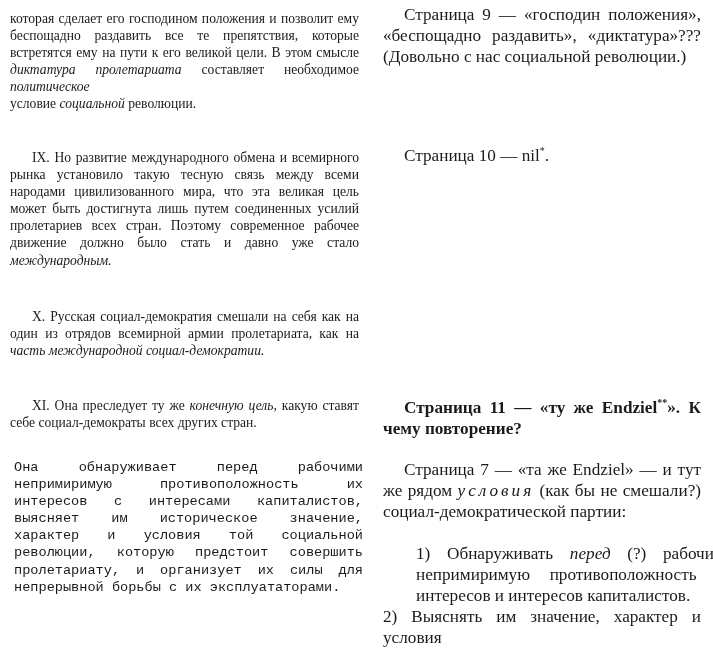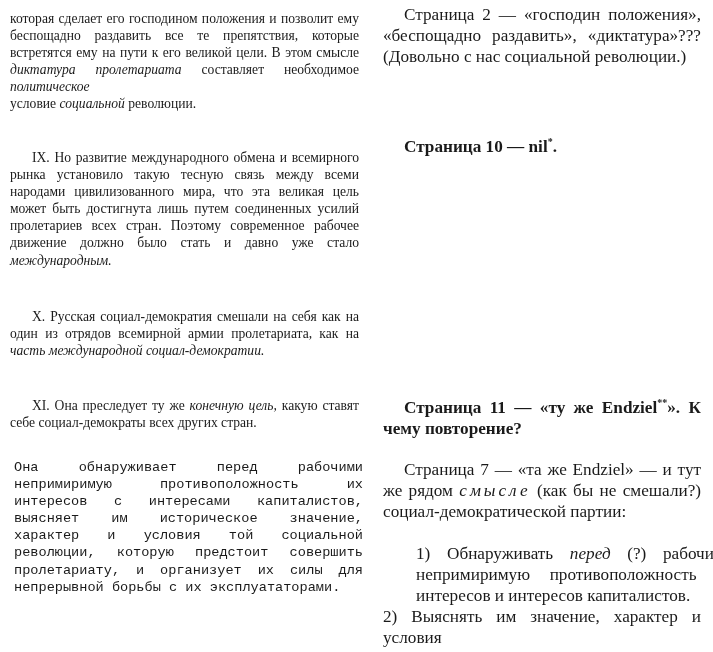--- a/index.html
+++ b/index.html
@@ -22,24 +22,24 @@
   <p class="para indent" style="position:absolute;top:143px;left:0;width:349px;"><span>IX. Но развитие международного обмена и всемирного рынка установило такую тесную связь между всеми народами цивилизованного мира, что эта великая цель может быть достигнута лишь путем соединенных усилий пролетариев всех стран. Поэтому современное рабочее движение должно было стать и давно уже стало </span><i>международным.</i></p>
 
   <p class="para indent" style="position:absolute;top:302px;left:0;width:349px;"><span>X. Русская социал-демократия смешали на себя как на один из отрядов всемирной армии пролетариата, как на </span><i>часть международной социал-демократии.</i></p>
 
   <p class="para indent" style="position:absolute;top:391px;left:0;width:349px;"><span>XI. Она преследует ту же </span><i>конечную цель,</i><span> какую ставят себе социал-демократы всех других стран.</span></p>
 
   <p class="para" style="position:absolute;top:453px;left:4px;width:349px;font-family:Liberation Mono, monospace;"><span>Она обнаруживает перед рабочими непримиримую противоположность их интересов с интересами капиталистов, выясняет им историческое значение, характер и условия той социальной революции, которую предстоит совершить пролетариату, и организует их силы для непрерывной борьбы с их эксплуататорами.</span></p>
 </div>
 
 <div class="col-right">
-  <p class="para r-indent" style="position:absolute;top:0;left:0;width:318px;"><span>Страница 2 — «господин положения», «беспощадно раздавить», «диктатура»??? (Довольно с нас социальной революции.)</span></p>
+  <p class="para r-indent" style="position:absolute;top:0;left:0;width:318px;"><span>Страница 9 — «господин положения», «беспощадно раздавить», «диктатура»??? (Довольно с нас социальной революции.)</span></p>
 
-  <p class="para r-indent" style="position:absolute;top:132px;left:0;width:318px;font-weight:bold;"><span>Страница 10 — nil</span><sup>*</sup><span>.</span></p>
+  <p class="para r-indent" style="position:absolute;top:141px;left:0;width:318px;"><span>Страница 10 — nil</span><sup>*</sup><span>.</span></p>
 
   <p class="para r-indent" style="position:absolute;top:393px;left:0;width:318px;font-weight:bold;"><span>Страница 11 — «ту же Endziel</span><sup>**</sup><span>». К чему повторение?</span></p>
 
-  <p class="para r-indent" style="position:absolute;top:455px;left:0;width:318px;"><span>Страница 7 — «та же Endziel» — и тут же рядом </span><span class="spaced">смысле</span><span> (как бы не смешали?) социал-демократической партии:</span></p>
+  <p class="para r-indent" style="position:absolute;top:455px;left:0;width:318px;"><span>Страница 7 — «та же Endziel» — и тут же рядом </span><span class="spaced">условия</span><span> (как бы не смешали?) социал-демократической партии:</span></p>
 
   <p class="para" style="position:absolute;top:539px;left:0;width:318px;margin-left:33px;"><span>1) Обнаруживать </span><i>перед</i><span> (?) рабочими непримиримую противоположность их интересов и интересов капиталистов.</span></p>
 
   <p class="para" style="position:absolute;top:602px;left:0;width:318px;"><span>2) Выяснять им значение, характер и условия</span></p>
 </div>
 
 </body></html>

